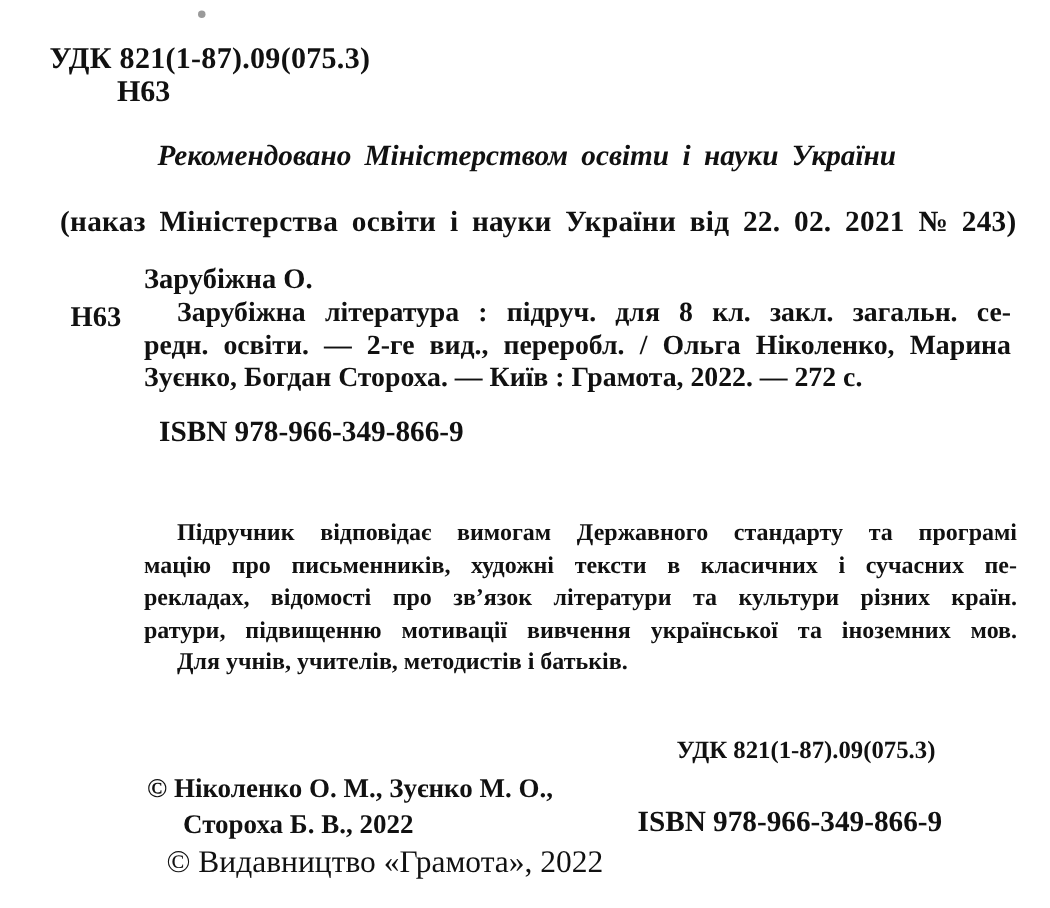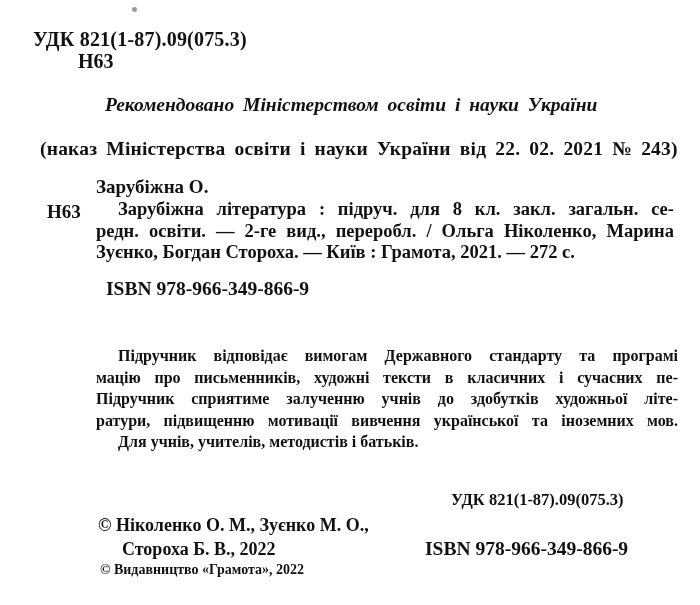--- a/index.html
+++ b/index.html
@@ -31,49 +31,49 @@
   .annotation {
     position: absolute; left: 96px; top: 301px; width: 582px;
     font-size: 16px; font-weight: bold; line-height: 21.6px; margin-top: 44px;
   }
   .annotation .line { display: block; white-space: nowrap; text-align: justify; text-align-last: justify; }
   .annotation .line.indent { padding-left: 22px; }
   .annotation .line.last { text-align-last: left; }
   .udk-bottom { left: 451px; top: 490px; font-size: 16.5px; font-weight: bold; }
   .copy1 { left: 98px; top: 515px; font-size: 18px; font-weight: bold; }
   .copy2 { left: 122px; top: 539px; font-size: 18px; font-weight: bold; }
-  .copy3 { left: 100px; top: 562px; font-size: 14px; font-weight: bold; }
+  .copy3 { left: 111px; top: 562px; font-size: 21px; font-weight: normal; }
   .isbn-bottom { left: 425px; top: 538px; font-size: 19.5px; font-weight: bold; }
 </style>
 </head>
 <body>
 
 <div class="dot"></div>
 
 <div class="abs udk-top">УДК 821(1-87).09(075.3)</div>
 <div class="abs code-top">Н63</div>
 
 <div class="abs recommend">Рекомендовано Міністерством освіти і науки України</div>
 <div class="abs order">(наказ Міністерства освіти і науки України від 22. 02. 2021 № 243)</div>
 
 <div class="abs author">Зарубіжна О.</div>
 <div class="abs code-mid">Н63</div>
 
 <div class="biblio">
   <span class="line first">Зарубіжна література : підруч. для 8 кл. закл. загальн. се-</span>
   <span class="line">редн. освіти. — 2-ге вид., переробл. / Ольга Ніколенко, Марина</span>
-  <span class="line last">Зуєнко, Богдан Стороха. — Київ : Грамота, 2021. — 272 с.</span>
+  <span class="line last">Зуєнко, Богдан Стороха. — Київ : Грамота, 2022. — 272 с.</span>
 </div>
 
 <div class="abs isbn-main">ISBN 978-966-349-866-9</div>
 
 <div class="annotation">
   <span class="line indent">Підручник відповідає вимогам Державного стандарту та програмі</span>
   <span class="line">мацію про письменників, художні тексти в класичних і сучасних пе-</span>
-  <span class="line">Підручник сприятиме залученню учнів до здобутків художньої літе-</span>
+  <span class="line">рекладах, відомості про зв’язок літератури та культури різних країн.</span>
   <span class="line">ратури, підвищенню мотивації вивчення української та іноземних мов.</span>
   <span class="line indent last">Для учнів, учителів, методистів і батьків.</span>
 </div>
 
 <div class="abs udk-bottom">УДК 821(1-87).09(075.3)</div>
 
 <div class="abs copy1">© Ніколенко О. М., Зуєнко М. О.,</div>
 <div class="abs copy2">Стороха Б. В., 2022</div>
 <div class="abs copy3">© Видавництво «Грамота»,  2022</div>
 <div class="abs isbn-bottom">ISBN 978-966-349-866-9</div>

